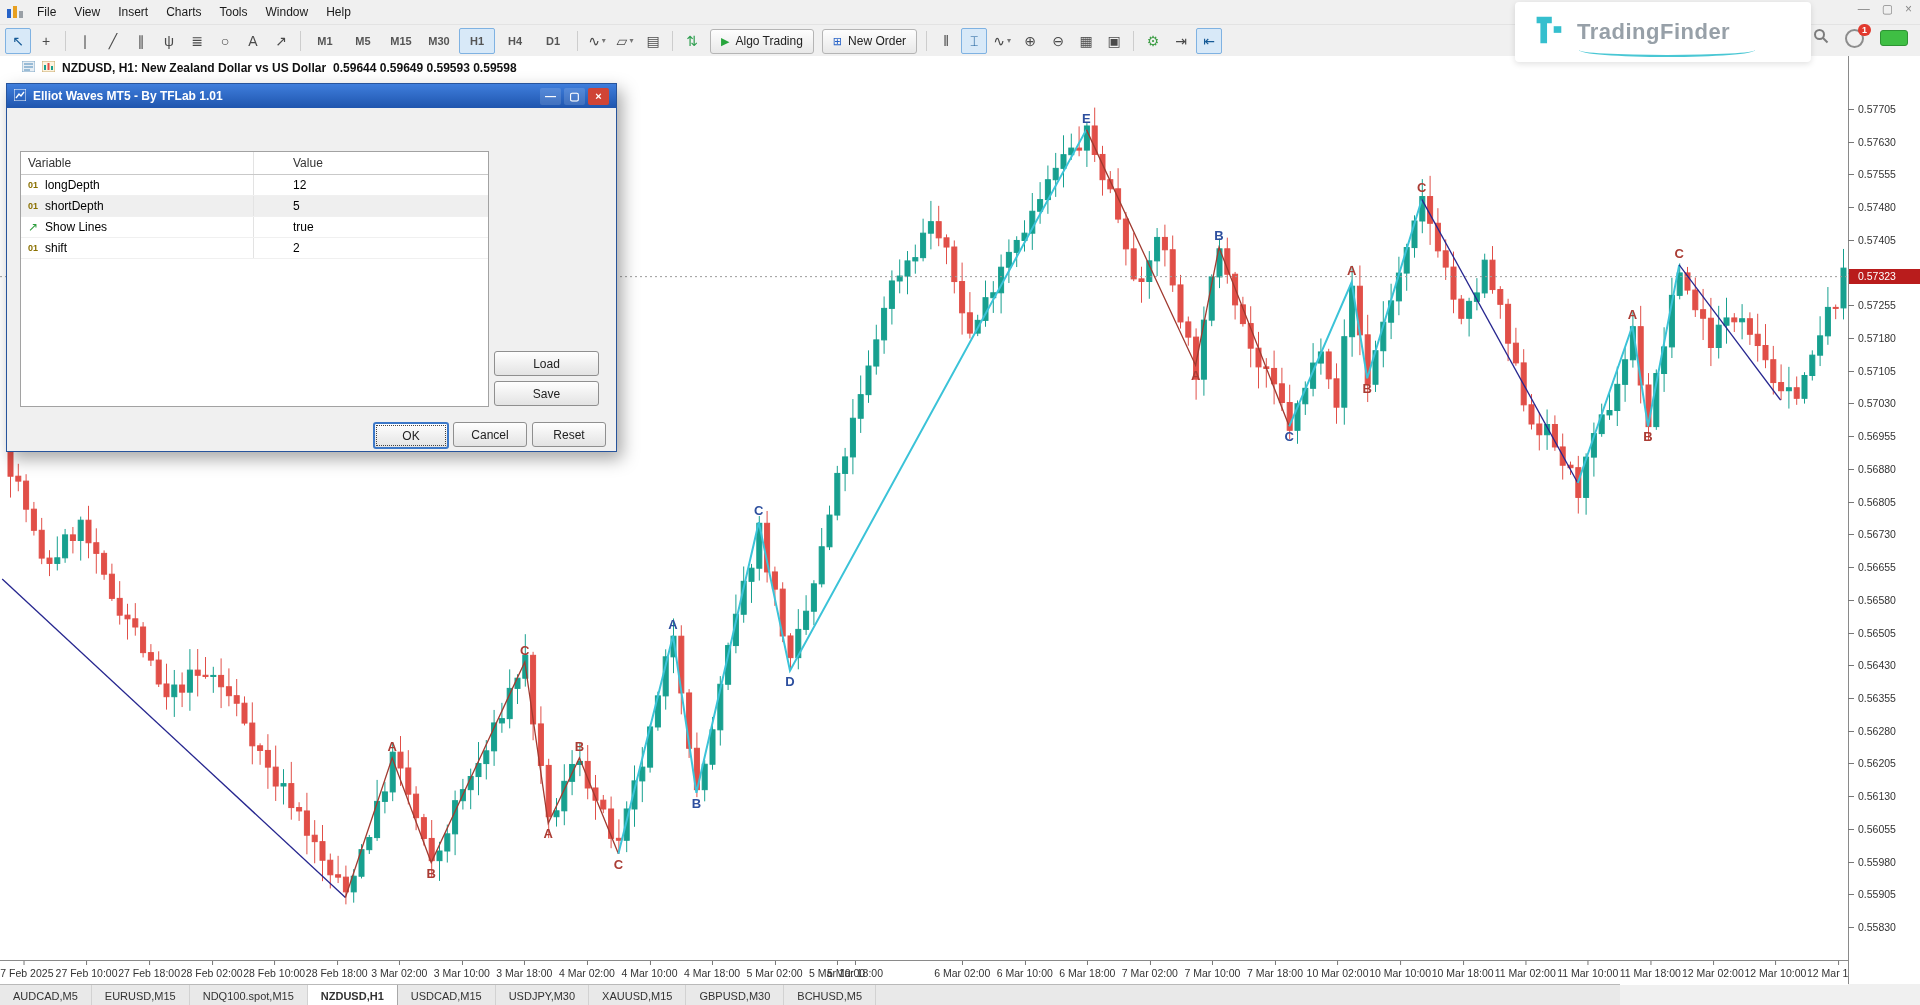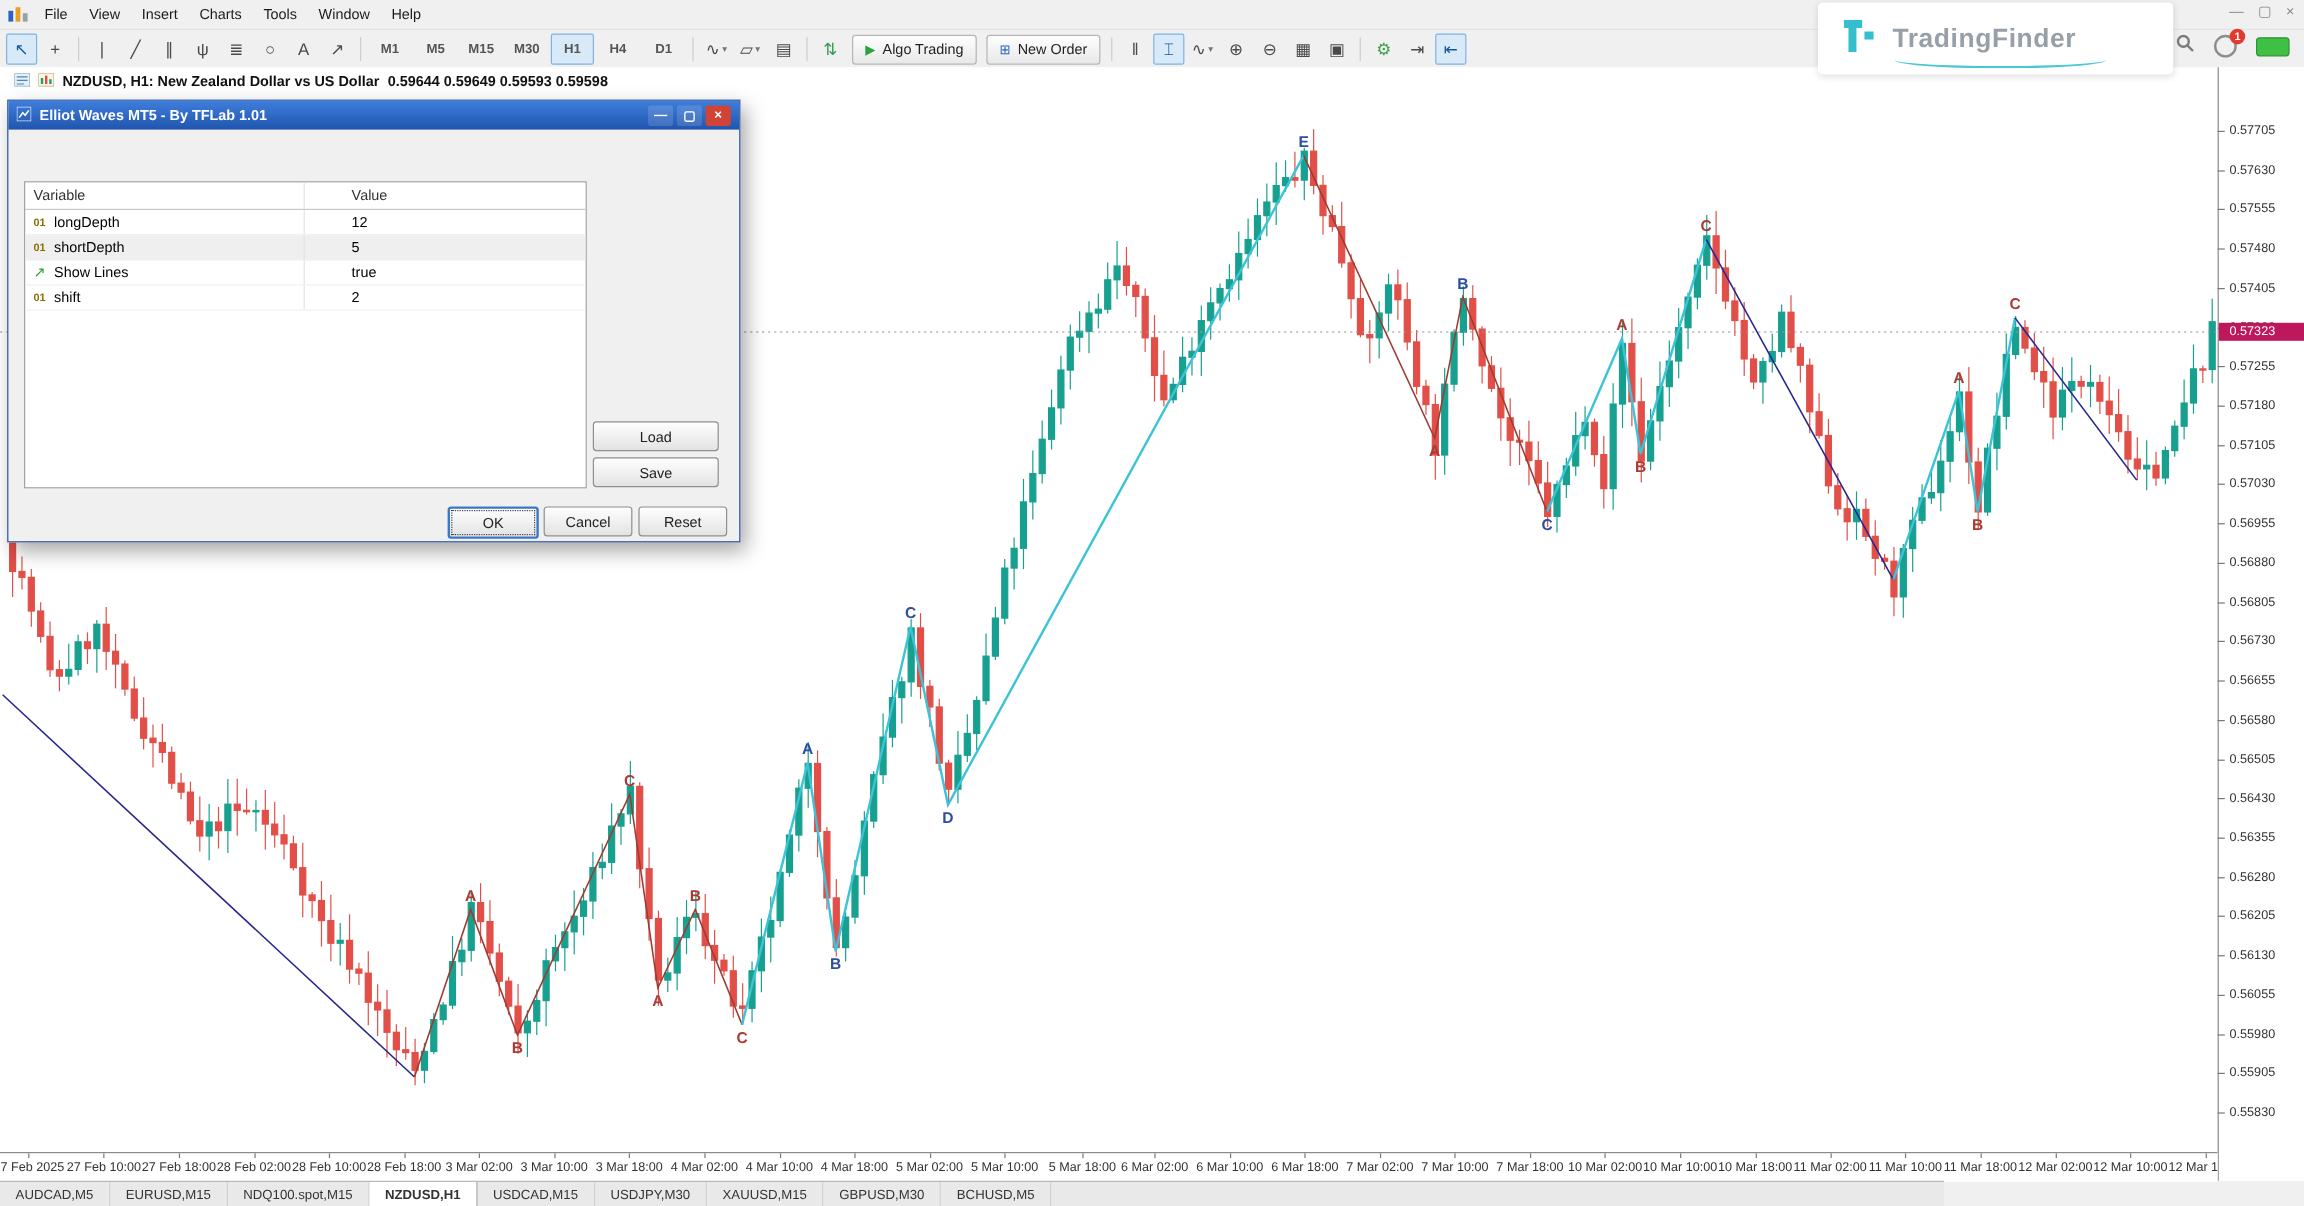--- a/index.html
+++ b/index.html
@@ -35,27 +35,27 @@
   .watermark{position:absolute;left:1515px;top:2px;width:268px;height:60px;background:#fff;
              border-radius:4px;display:flex;align-items:center;gap:10px;padding:0 14px;
              box-shadow:0 2px 6px rgba(0,0,0,.12);z-index:5;}
   .wm-text{font-size:22px;font-weight:bold;color:#97a0a8;letter-spacing:.5px;}
   .watermark::after{content:"";position:absolute;bottom:5px;left:64px;width:176px;height:12px;
              border-bottom:2px solid #49c7d4;border-bottom-left-radius:100%;border-bottom-right-radius:100%;}
 
   
   .chart-area{position:absolute;top:56px;left:0;width:1920px;height:928px;background:#fff;}
   #chart-svg{position:absolute;left:0;top:0;}
-  .info-line{position:absolute;left:12px;top:5px;font-size:12px;font-weight:bold;color:#111;
+  .info-line{position:absolute;left:22px;top:5px;font-size:12px;font-weight:bold;color:#111;
              display:flex;gap:7px;align-items:center;z-index:2;}
   .price-axis{position:absolute;top:0;left:1848px;width:72px;height:928px;border-left:1px solid #8a8a8a;
               background:#fff;font-size:10.5px;color:#333;}
   .ptick{position:absolute;left:9px;white-space:nowrap;}
   .ptick::before{content:"";position:absolute;left:-10px;top:6px;width:6px;height:1px;background:#777;}
-  .bid-badge{position:absolute;left:0;width:71px;height:15px;background:#be185d;color:#fff;
+  .bid-badge{position:absolute;left:0;width:71px;height:15px;background:#b91c1c;color:#fff;
              font-size:10.5px;display:flex;align-items:center;padding-left:9px;box-sizing:border-box;}
   .time-axis{position:absolute;left:0;top:904px;width:1848px;height:24px;border-top:1px solid #8a8a8a;
              background:#fff;font-size:10.5px;color:#333;overflow:hidden;}
   .ttick{position:absolute;top:6px;transform:translateX(-50%);white-space:nowrap;}
   .ttick::before{content:"";position:absolute;left:50%;top:-6px;width:1px;height:4px;background:#777;}
 
   
   .tabbar{position:absolute;top:984px;left:0;width:1620px;height:21px;background:#e9e9e9;
           border-top:1px solid #b9b9b9;display:flex;font-size:11px;color:#333;align-items:stretch;}
   .stab{padding:0 13px;border-right:1px solid #d2d2d2;display:flex;align-items:center;}
@@ -812,21 +812,21 @@
       <div class="ttick" style="left: 274.2px;">28 Feb 10:00</div>
       <div class="ttick" style="left: 336.75px;">28 Feb 18:00</div>
       <div class="ttick" style="left: 399.3px;">3 Mar 02:00</div>
       <div class="ttick" style="left: 461.85px;">3 Mar 10:00</div>
       <div class="ttick" style="left: 524.4px;">3 Mar 18:00</div>
       <div class="ttick" style="left: 586.95px;">4 Mar 02:00</div>
       <div class="ttick" style="left: 649.5px;">4 Mar 10:00</div>
       <div class="ttick" style="left: 712.05px;">4 Mar 18:00</div>
       <div class="ttick" style="left: 774.6px;">5 Mar 02:00</div>
       <div class="ttick" style="left: 837.15px;">5 Mar 10:00</div>
-      <div class="ttick" style="left: 855px; margin-left: 47px;">5 Mar 18:00</div>
+      <div class="ttick" style="left: 855px;">5 Mar 18:00</div>
       <div class="ttick" style="left: 962.25px;">6 Mar 02:00</div>
       <div class="ttick" style="left: 1024.8px;">6 Mar 10:00</div>
       <div class="ttick" style="left: 1087.35px;">6 Mar 18:00</div>
       <div class="ttick" style="left: 1149.9px;">7 Mar 02:00</div>
       <div class="ttick" style="left: 1212.45px;">7 Mar 10:00</div>
       <div class="ttick" style="left: 1275px;">7 Mar 18:00</div>
       <div class="ttick" style="left: 1337.55px;">10 Mar 02:00</div>
       <div class="ttick" style="left: 1400.1px;">10 Mar 10:00</div>
       <div class="ttick" style="left: 1462.65px;">10 Mar 18:00</div>
       <div class="ttick" style="left: 1525.2px;">11 Mar 02:00</div>

